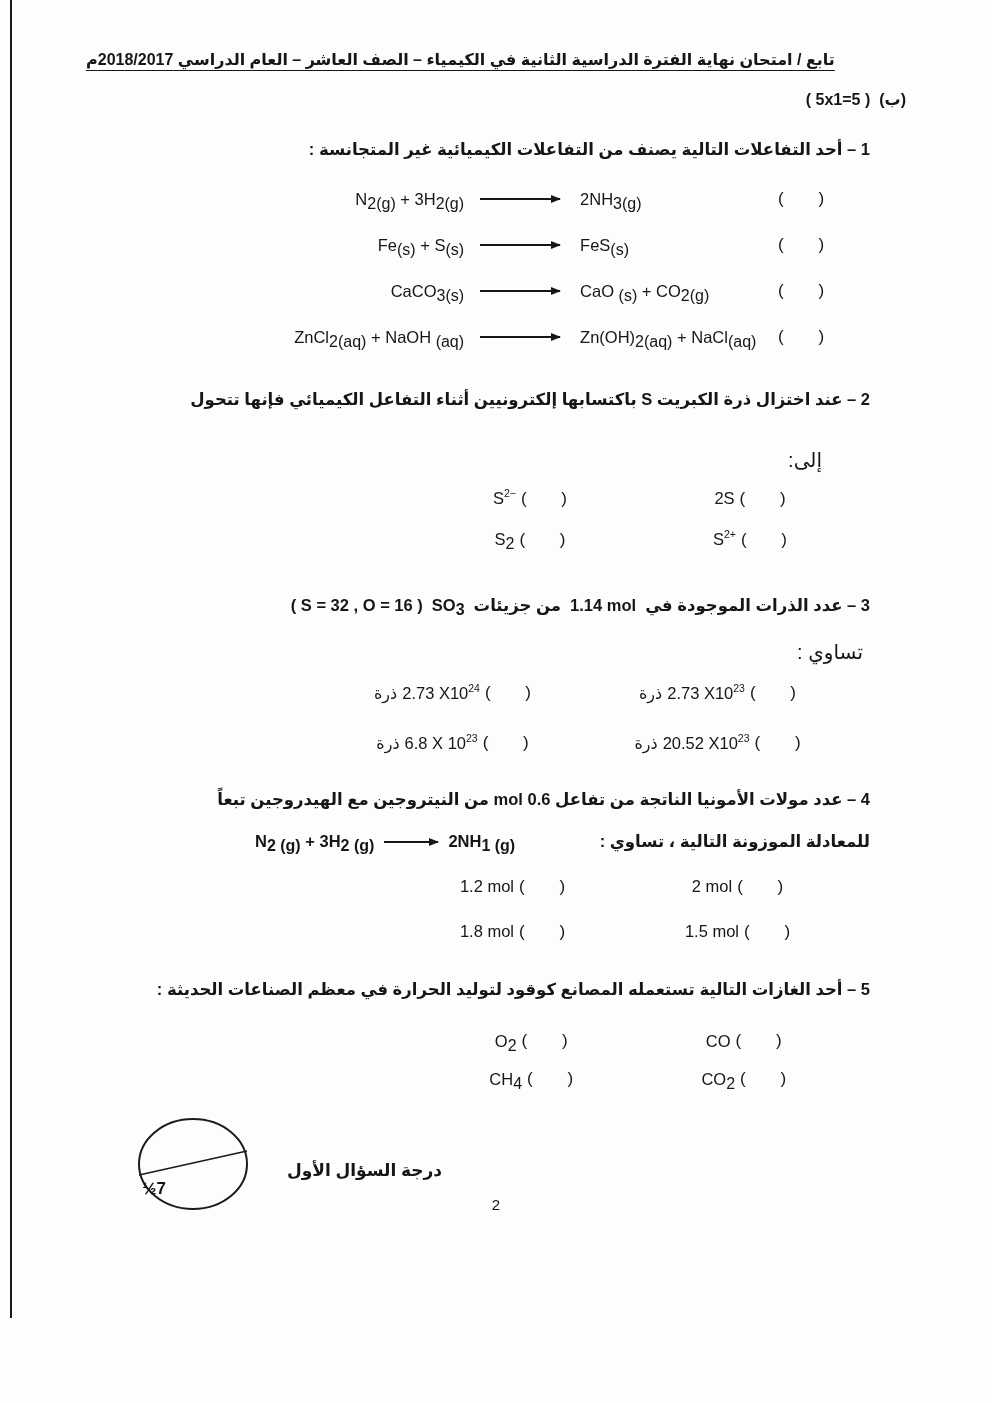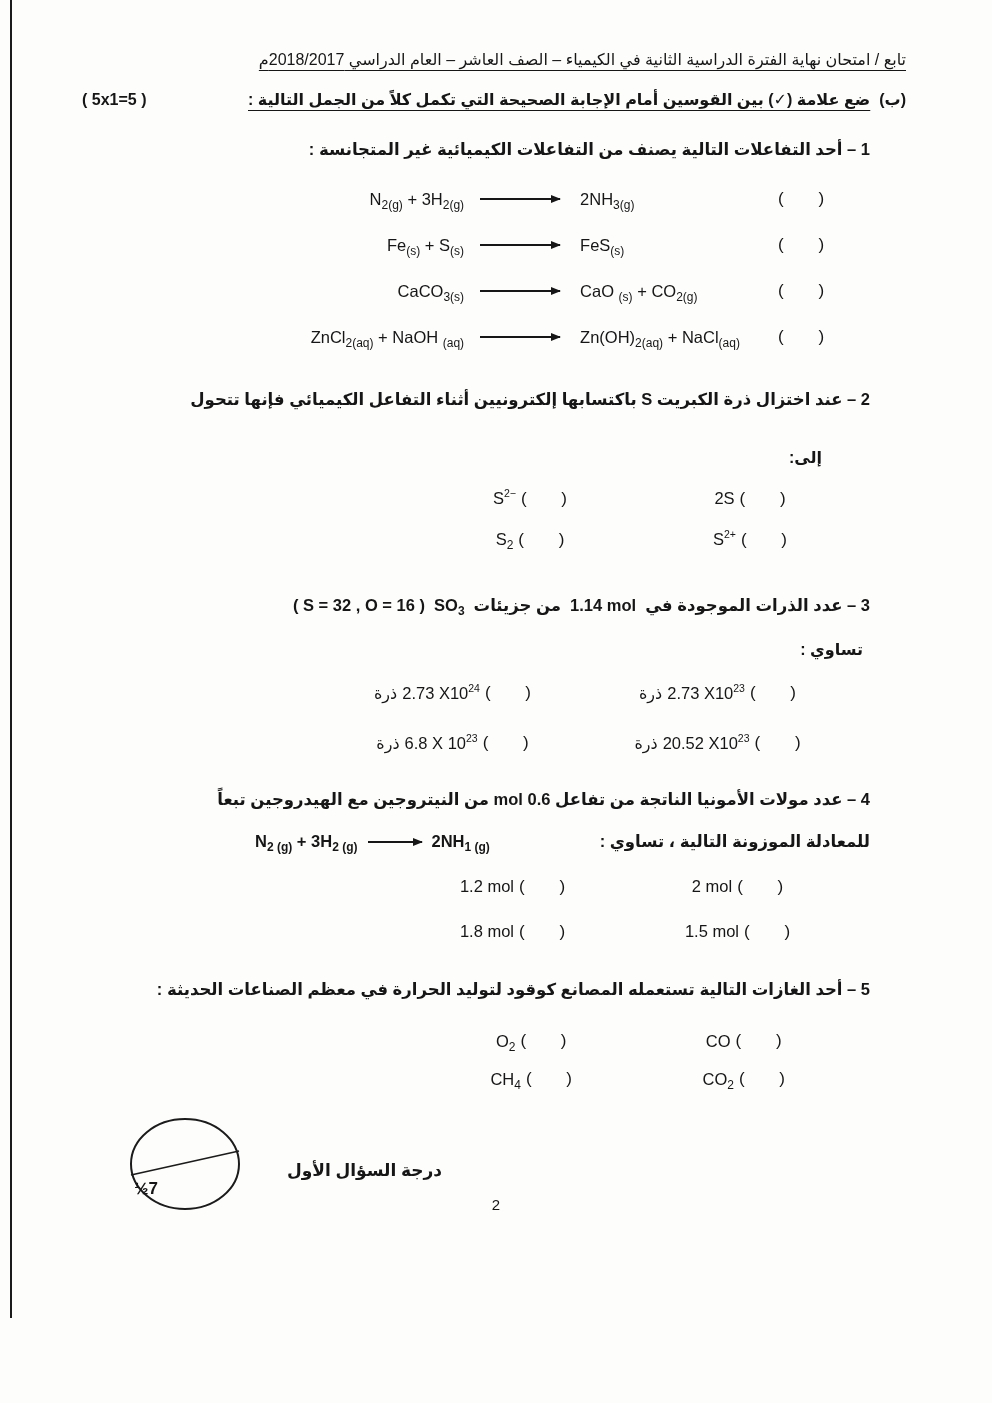--- a/index.html
+++ b/index.html
@@ -1,67 +1,66 @@
 <!DOCTYPE html>
 <html lang="ar" dir="rtl"><head>
 <meta charset="utf-8">
 <style>
   *{box-sizing:border-box;}
   html,body{margin:0;padding:0;background:#8f8f8f;}
   .page{position:relative;width:992px;height:1403px;margin:0 auto;background:#fdfdfc;color:#161616;
         font-family:"Liberation Sans","DejaVu Sans",sans-serif;direction:rtl;overflow:hidden;}
   .left-rule{position:absolute;left:10px;top:0;width:2px;height:1318px;background:#1b1b1b;}
-  .header{position:absolute;top:50px;right:86px;left:86px;text-align:right;font-size:16px;font-weight:normal;}
+  .header{position:absolute;top:50px;right:86px;left:86px;text-align:left;font-size:16px;font-weight:bold;}
   .u{text-decoration:underline;text-underline-offset:5px;text-decoration-thickness:1.3px;}
   .instr{position:absolute;top:90px;right:86px;left:82px;display:flex;align-items:baseline;gap:9px;
          font-size:16px;font-weight:bold;}
   .instr-main{flex:1;text-align:right;}
   .ltr{direction:ltr;unicode-bidi:isolate;}
   .q-title{position:absolute;right:122px;font-size:16.5px;font-weight:bold;white-space:nowrap;}
-  .q-sub{position:absolute;font-size:16px;font-weight:bold;}
+  .q-sub{position:absolute;font-size:20px;font-weight:normal;}
   .q3-title{display:flex;gap:9px;align-items:baseline;}
   .formula{direction:ltr;unicode-bidi:isolate;}
-  sub{font-size:12px;vertical-align:-4px;line-height:0;}
+  sub{font-size:16px;vertical-align:-4px;line-height:0;}
   sup{font-size:10.5px;vertical-align:7px;line-height:0;}
   .rxn-table{position:absolute;top:176px;left:292px;width:540px;font-size:16.5px;}
   .rxn-row{display:flex;direction:ltr;align-items:center;height:46px;}
   .rxn-lhs{flex:1;text-align:right;}
   .rxn-mid{width:112px;display:flex;justify-content:center;}
   .rxn-rhs{flex:1.15;text-align:left;padding-left:4px;}
   .rxn-parens-col{width:54px;text-align:left;}
   .arrow{display:inline-block;position:relative;width:80px;height:2px;background:#161616;}
   .arrow::after{content:"";position:absolute;right:-1px;top:-3px;width:0;height:0;
                 border-left:10px solid #161616;border-top:4px solid transparent;border-bottom:4px solid transparent;}
   .arrow.sm{width:54px;}
   .parens{direction:ltr;unicode-bidi:isolate;word-spacing:30px;white-space:nowrap;font-size:17px;}
   .opt-grid{position:absolute;display:grid;grid-template-columns:1fr 1fr;}
   .opt-cell{display:flex;direction:ltr;justify-content:center;align-items:center;gap:5px;font-size:16.5px;}
   .unit{font-size:16px;}
   .q4-line2{position:absolute;top:832px;right:122px;left:255px;display:flex;justify-content:space-between;
             align-items:center;font-size:16.5px;font-weight:bold;}
   .equation{display:inline-flex;direction:ltr;align-items:center;gap:10px;}
-  .score-wrap{position:absolute;left:128px;top:1116px;}
+  .score-wrap{position:absolute;left:136px;top:1116px;}
   .score-wrap text{font-family:"Liberation Sans","DejaVu Sans",sans-serif;}
   .score-label{position:absolute;left:287px;top:1160px;font-size:17px;font-weight:bold;}
   .page-num{position:absolute;left:0;right:0;top:1196px;text-align:center;font-size:15px;}
 </style>
 </head>
 <body>
 
 <div class="page">
 
   <div class="left-rule"></div>
 
   <div class="header">
     <span class="u">تابع / امتحان نهاية الفترة الدراسية الثانية في الكيمياء – الصف العاشر – العام الدراسي 2018/2017م</span>
   </div>
 
   <div class="instr">
     <span>(ب)</span>
-    <span class="instr-main u">ضع علامة (✓) بين القوسين أمام الإجابة الصحيحة التي تكمل كلاً من الجمل التالية :</span>
     <span class="ltr">( 5x1=5 )</span>
   </div>
 
   <div class="q-title" style="top:140px">1 – أحد التفاعلات التالية يصنف من التفاعلات الكيميائية غير المتجانسة :</div>
   <div class="rxn-table">
     <div class="rxn-row">
       <span class="rxn-lhs formula">N<sub>2(g)</sub> + 3H<sub>2(g)</sub></span>
       <span class="rxn-mid">
           <span class="arrow"></span>
         </span>

